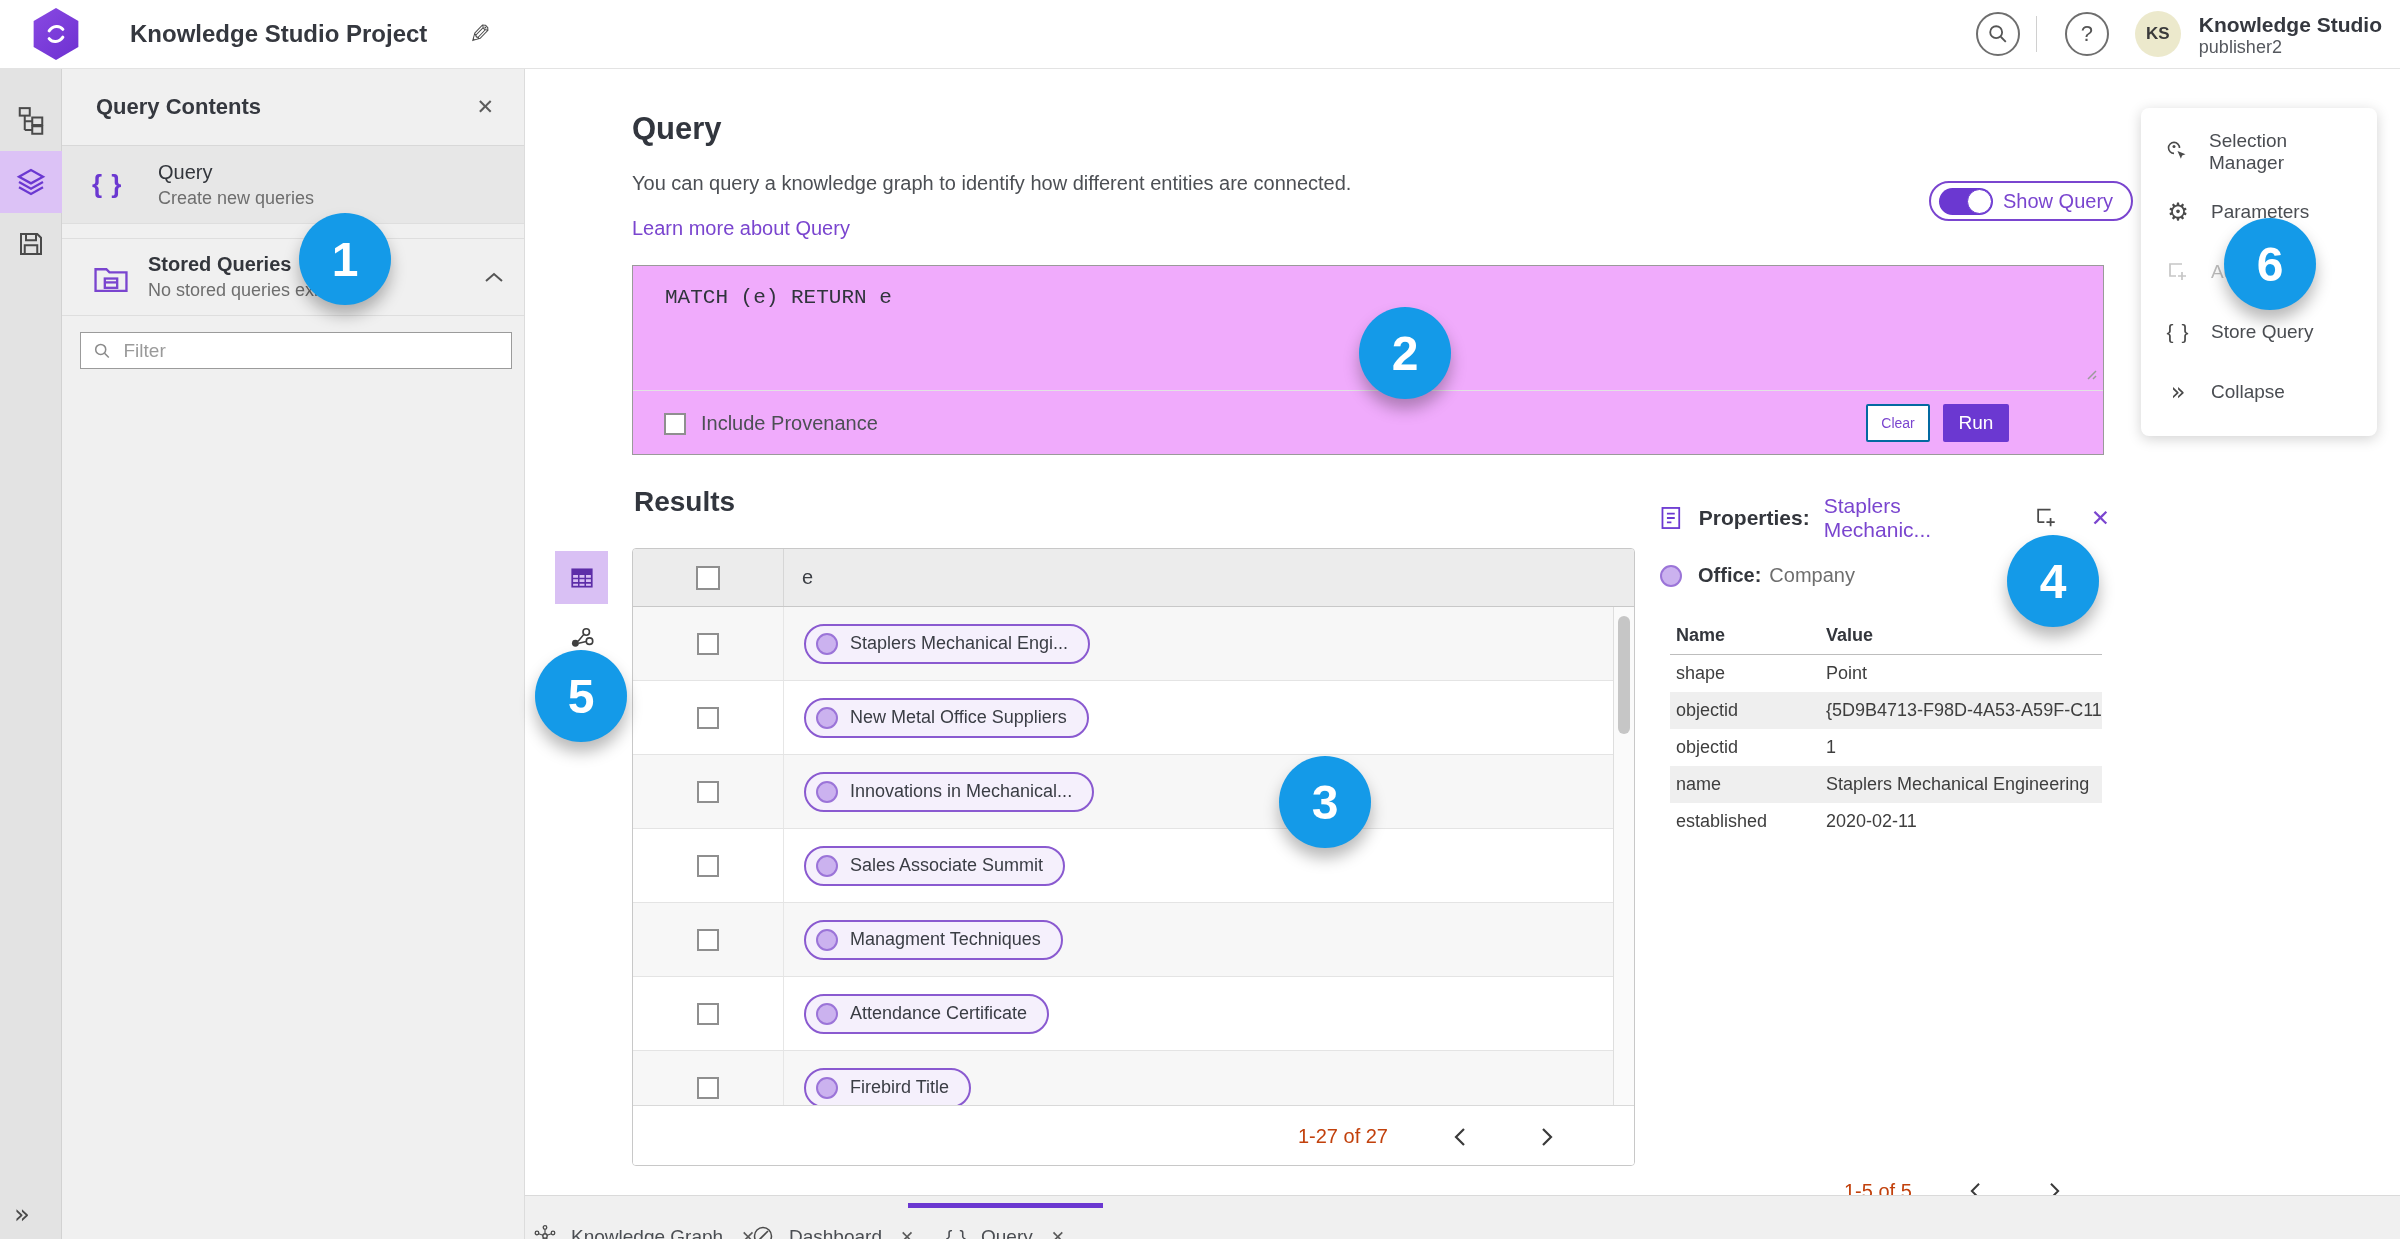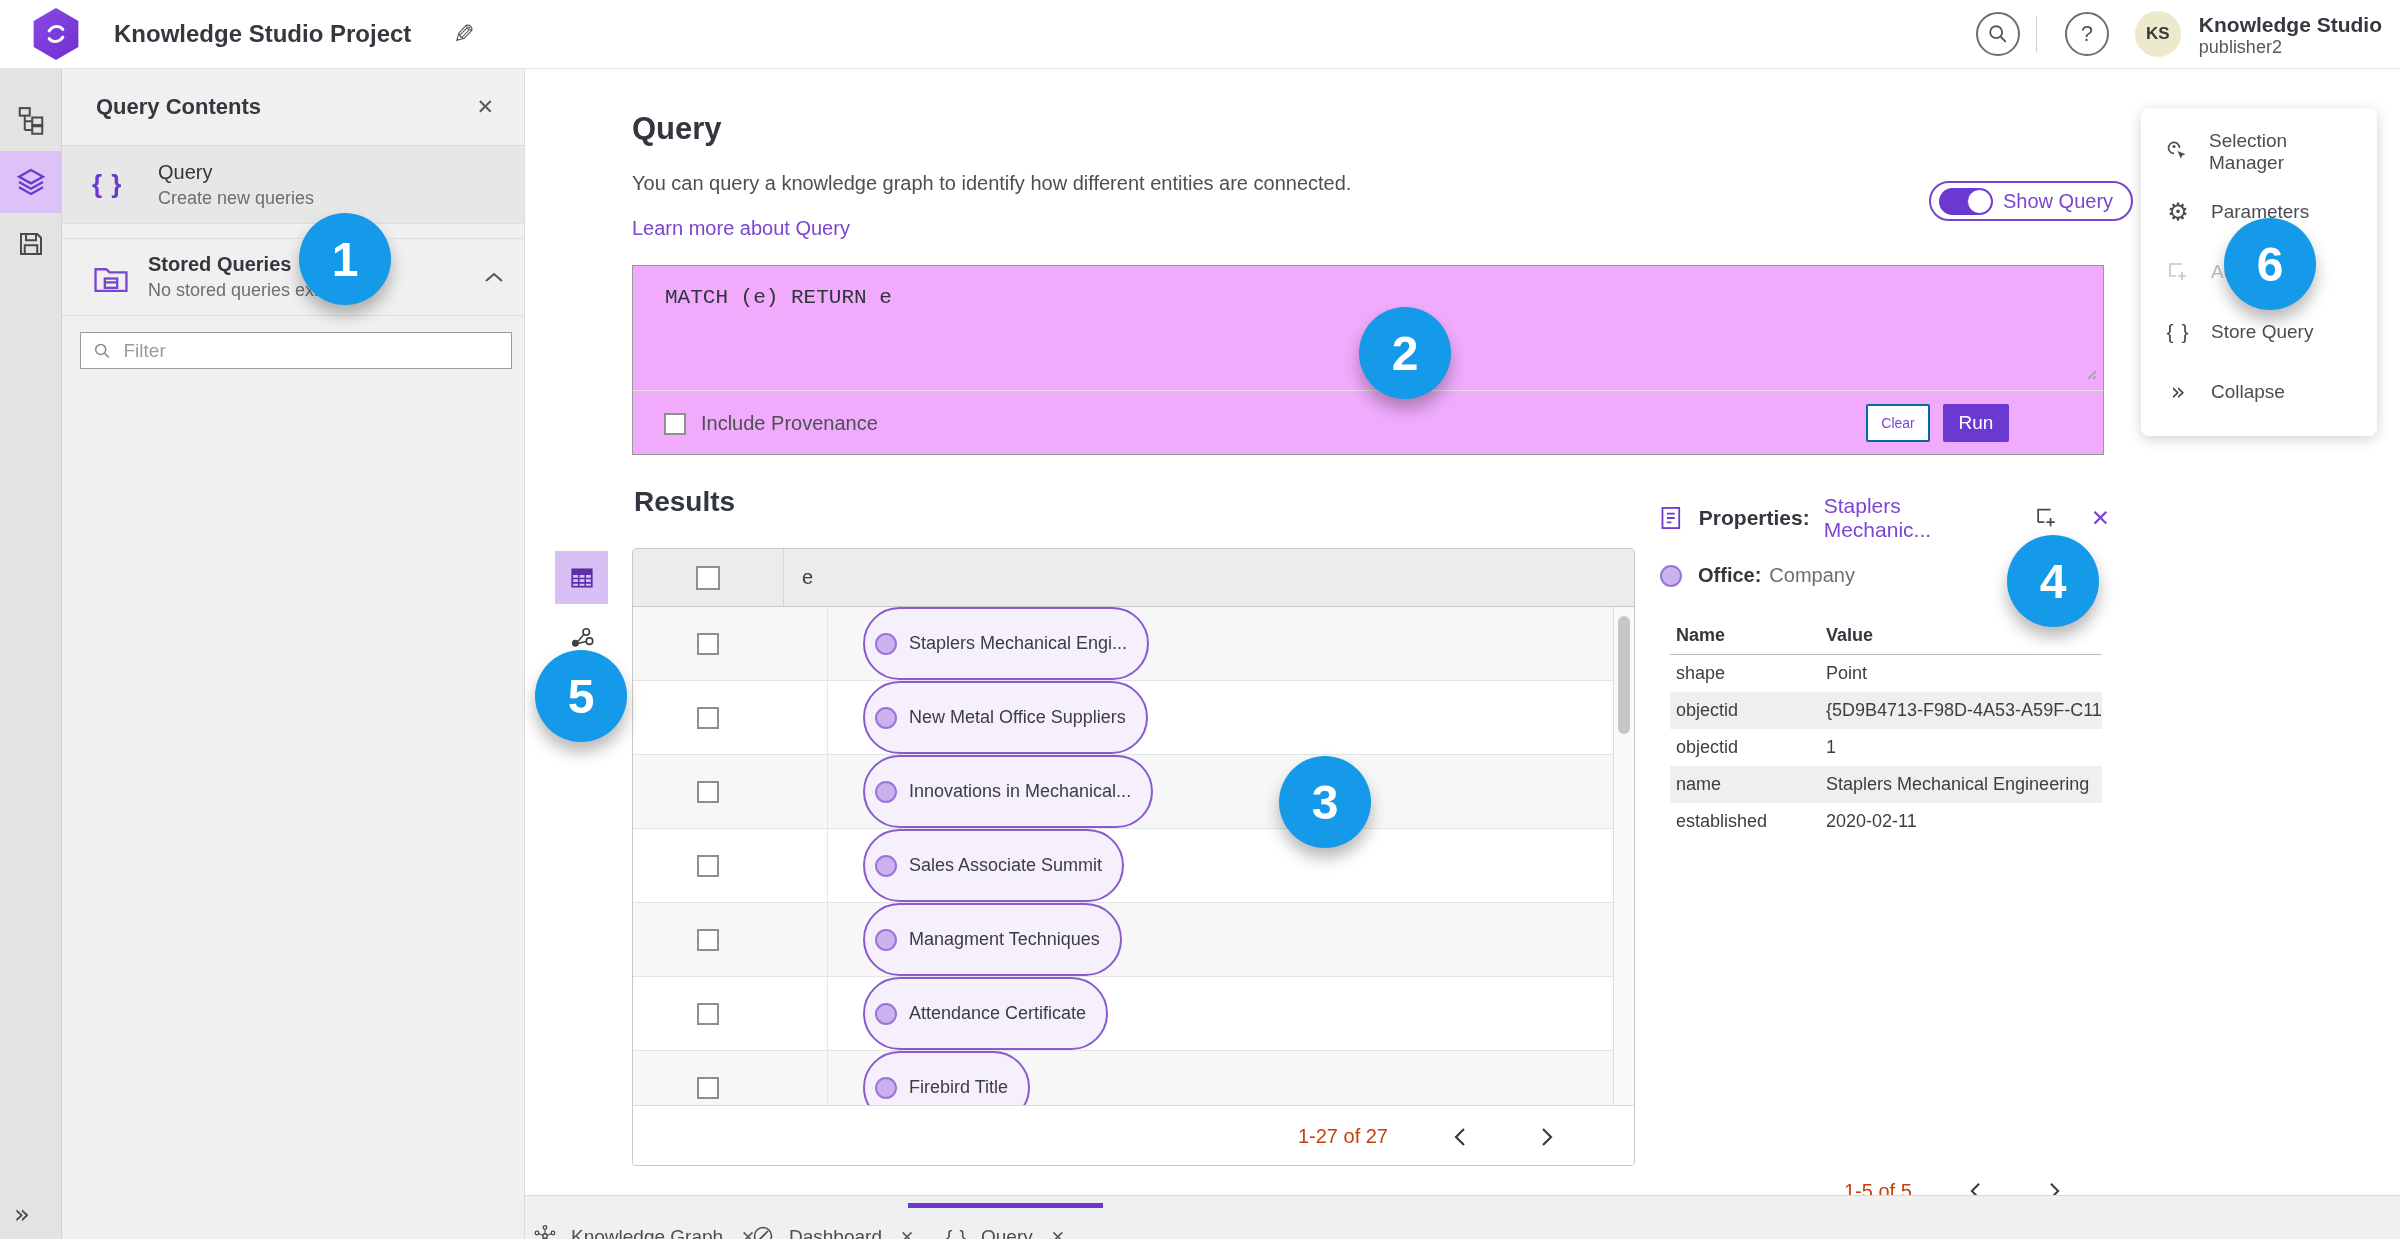--- a/index.html
+++ b/index.html
@@ -78,21 +78,21 @@
   .results-card { border:1px solid #c8c8c8; border-radius:4px; background:#fff; overflow:hidden; }
   .thead { height:58px; background:#ececec; border-bottom:1px solid #c8c8c8;
            display:flex; align-items:center; }
   .col-cb { width:150px; display:flex; justify-content:center; }
   .col-e { flex:1; font-size:20px; color:#3c3f45; border-left:1px solid #d6d6d6;
            padding-left:18px; height:100%; display:flex; align-items:center; }
   .rows-clip { height:498px; overflow:hidden; position:relative; }
   .trow { height:74px; display:flex; align-items:center; border-bottom:1px solid #e4e4e4; }
   .trow.alt { background:#f7f7f7; }
   .trow .cell { flex:1; border-left:1px solid #e6e6e6; height:100%;
-                display:flex; padding-left:35px;margin-left:44px; }
+                display:flex; align-items:center; padding-left:20px; }
   .pill { display:inline-flex; align-items:center; gap:12px; border:2px solid #8a5ad0;
           background:#f5f0fc; border-radius:999px; padding:7px 20px 7px 10px; }
   .pill .dot { width:22px; height:22px; border-radius:50%; background:#cbb2ef;
                border:2px solid #9b74d8; }
   .pill .ptxt { font-size:18px; color:#3a3d44; white-space:nowrap; }
   .scroll-track { position:absolute; right:0; top:0; bottom:0; width:21px;
                   background:#fafafa; border-left:1px solid #dedede; }
   .scroll-thumb { position:absolute; left:4px; width:12px; background:#c6c6c6; border-radius:6px; }
   .tfoot { height:62px; border-top:1px solid #d9d9d9; display:flex; align-items:center;
            justify-content:flex-end; gap:54px; padding-right:70px; background:#fff; }
@@ -140,21 +140,21 @@
 
 <div id="app">
 
   <header class="abs topbar flex" style="padding:0 18px 0 30px; gap:0;">
     <div class="logo-hex">
       <svg width="30" height="30" viewBox="0 0 24 24">
         <path d="M6.5 9.5c3-4.5 8.5-4.5 11-1.2" fill="none" stroke="#fff" stroke-width="2.4" stroke-linecap="round"></path>
         <path d="M17.5 14.5c-3 4.5-8.5 4.5-11 1.2" fill="none" stroke="#fff" stroke-width="2.4" stroke-linecap="round"></path>
       </svg>
     </div>
-    <div class="app-title" style="margin-left:32px;">Knowledge Studio Project</div>
+    <div class="app-title" style="margin-left:48px;">Knowledge Studio Project</div>
     <div class="glyph" style="margin-left:42px; font-size:26px; color:#4a4a4a; transform:scaleX(-1);">✎</div>
     <div style="flex:1;"></div>
     <div class="icon-circle" style="margin-right:16px;">
       <svg width="22" height="22" viewBox="0 0 24 24">
         <circle cx="10" cy="10" r="6.5" fill="none" stroke="#555" stroke-width="2"></circle>
         <path d="M15 15l5.5 5.5" stroke="#555" stroke-width="2"></path>
       </svg>
     </div>
     <div style="width:1px; height:36px; background:#d0d0d0; margin-right:28px;"></div>
     <div class="icon-circle" style="margin-right:26px;">

